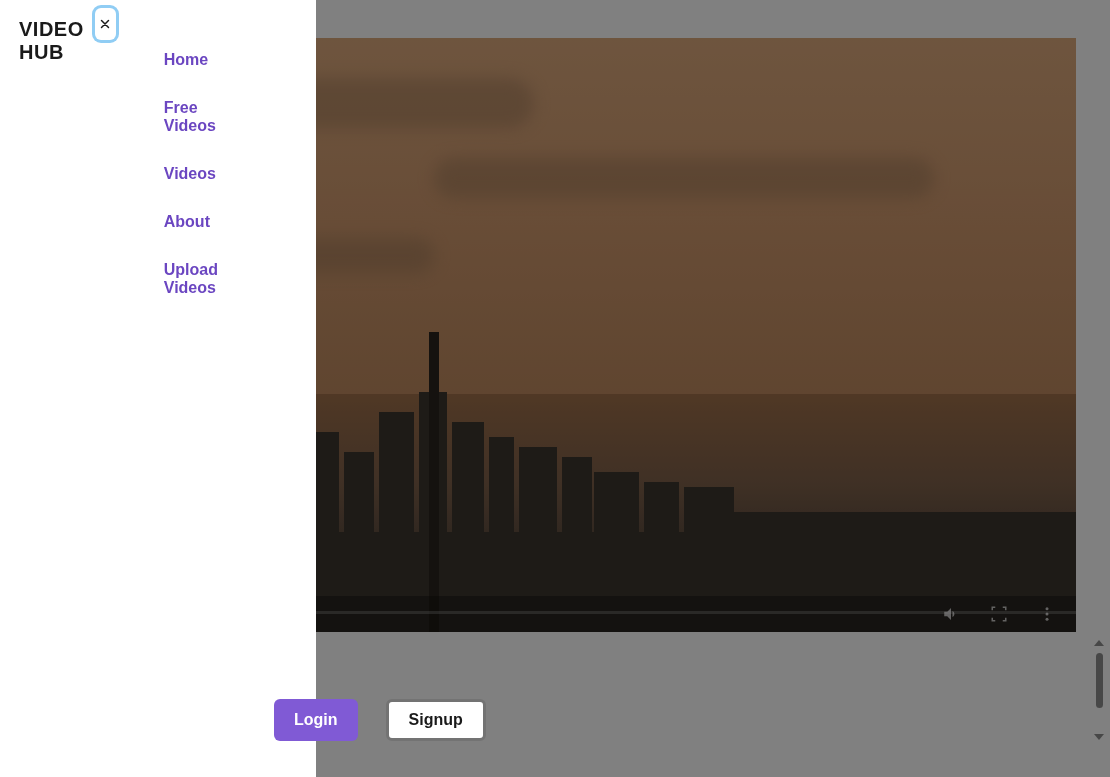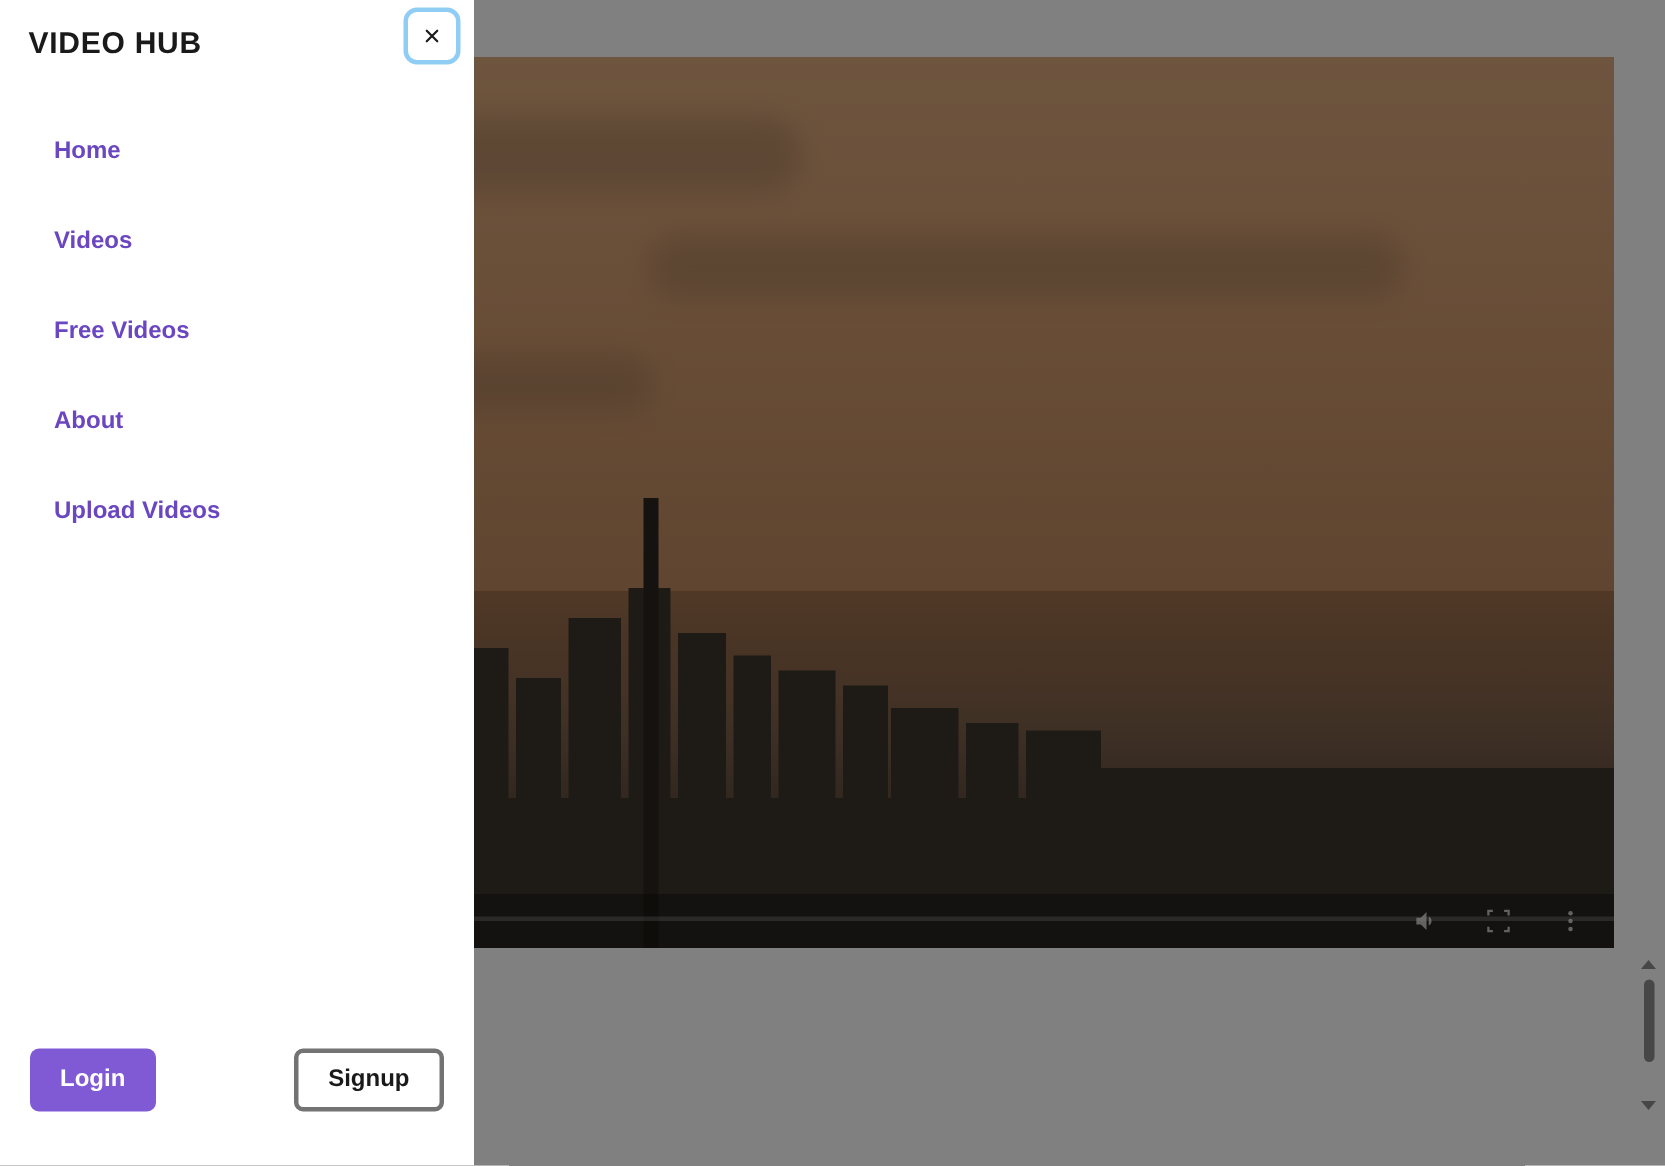--- a/index.html
+++ b/index.html
@@ -179,21 +179,21 @@
     
     .drawer {
       position: absolute;
       top: 0;
       left: 0;
       width: 316px;
       height: 777px;
       background: white;
       z-index: 10;
       display: flex;
-      flex-direction: column;
+      flex-direction: row;
     }
     
     .drawer-header {
       display: flex;
       justify-content: space-between;
       align-items: flex-start;
       padding: 18px 12px 0 19px;
     }
     
     .drawer-title {
@@ -219,38 +219,38 @@
     
     .close-btn svg {
       width: 14px;
       height: 14px;
     }
     
     .nav {
       display: flex;
       flex-direction: column;
       padding: 38px 0 0 0;
-      gap: 16px;
+      gap: 4px;
     }
     
     .nav-item {
       padding: 13px 36px;
       color: #6b46c1;
       font-size: 16px;
       font-weight: 600;
       cursor: pointer;
       text-decoration: none;
     }
     
     .drawer-footer {
       margin-top: auto;
       display: flex;
       justify-content: space-between;
       padding: 0 20px 36px 20px;
-      gap: 4px;
+      gap: 28px;
     }
     
     .btn {
       padding: 9px 20px;
       border-radius: 6px;
       font-size: 16px;
       font-weight: 600;
       cursor: pointer;
       border: none;
     }
@@ -321,22 +321,22 @@
   <div class="drawer-header">
     <div class="drawer-title">VIDEO HUB</div>
     <button class="close-btn">
       <svg viewBox="0 0 24 24" fill="none" stroke="#1a1a1a" stroke-width="2.5" stroke-linecap="round">
         <path d="M18 6L6 18M6 6l12 12"></path>
       </svg>
     </button>
   </div>
   <nav class="nav">
     <a class="nav-item">Home</a>
+    <a class="nav-item">Free Videos</a>
     <a class="nav-item">Videos</a>
-    <a class="nav-item">Free Videos</a>
     <a class="nav-item">About</a>
     <a class="nav-item">Upload Videos</a>
   </nav>
   <div class="drawer-footer">
     <button class="btn btn-primary">Login</button>
     <button class="btn btn-outline">Signup</button>
   </div>
 </div>
 
 </body></html>

